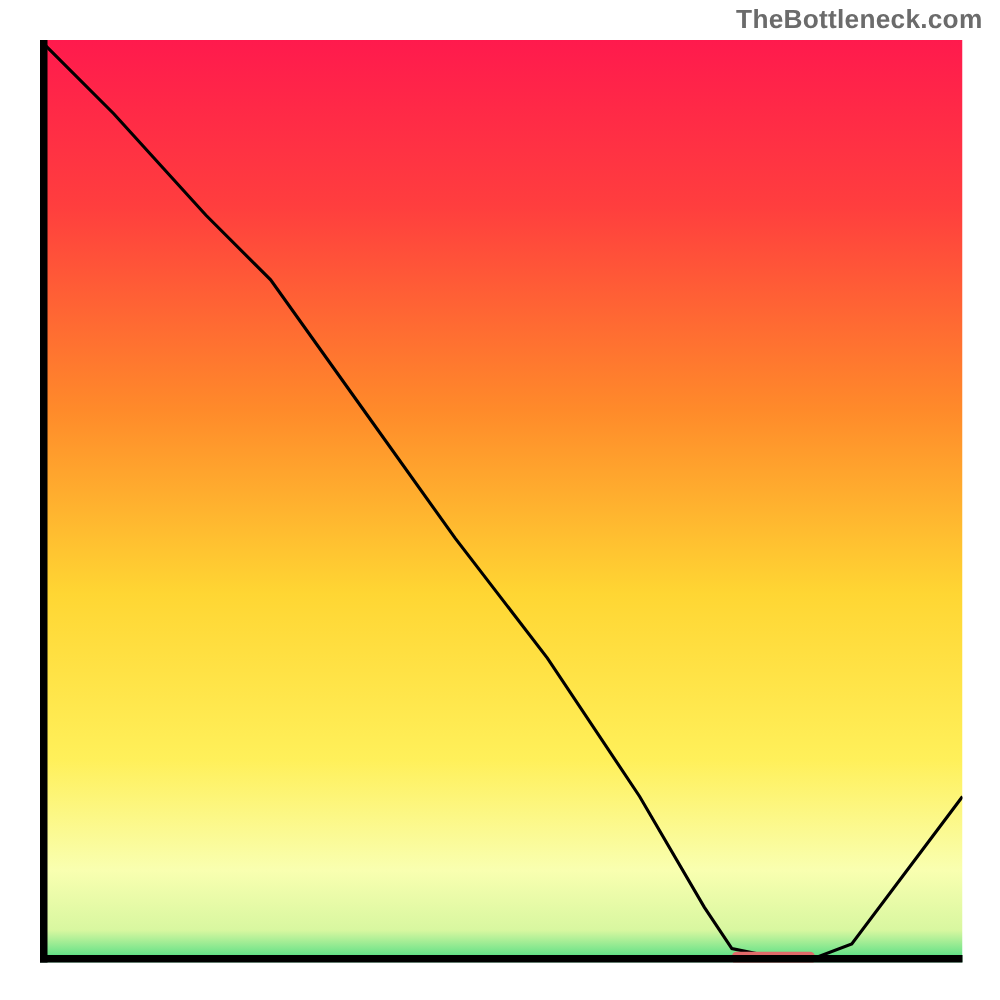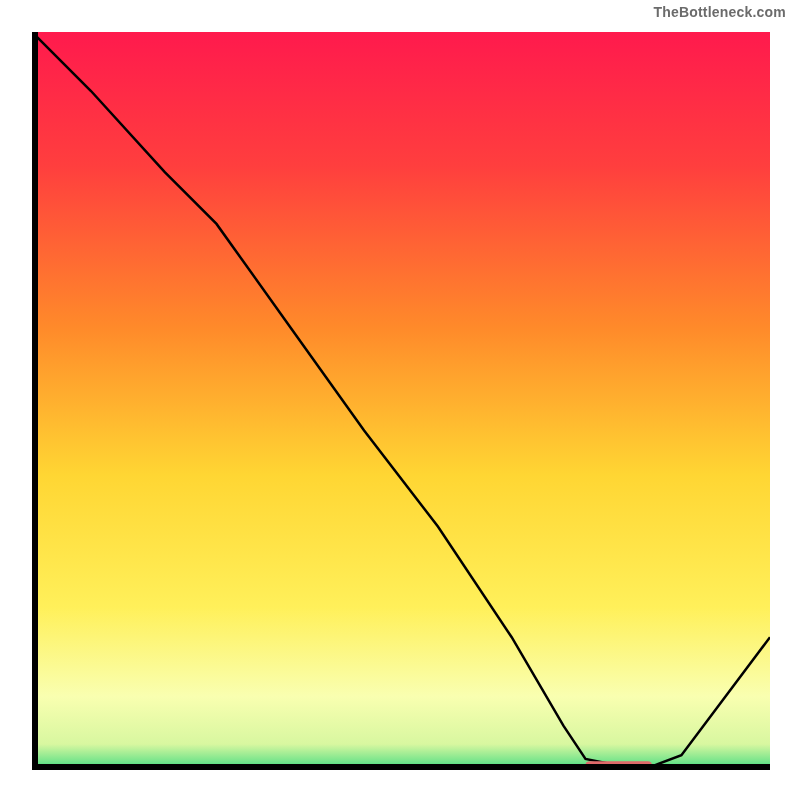--- a/index.html
+++ b/index.html
@@ -7,21 +7,21 @@
     width: 800px;
     height: 800px;
     background: #ffffff;
     position: relative;
     font-family: Arial, sans-serif;
   }
   .watermark {
     position: absolute;
     top: 4px;
     right: 14px;
-    font-size: 14px;
+    font-size: 21px;
     font-weight: bold;
     color: #6b6b6b;
     letter-spacing: 0.2px;
   }
   .chart-container {
     position: absolute;
     left: 32px;
     top: 32px;
     width: 738px;
     height: 738px;

